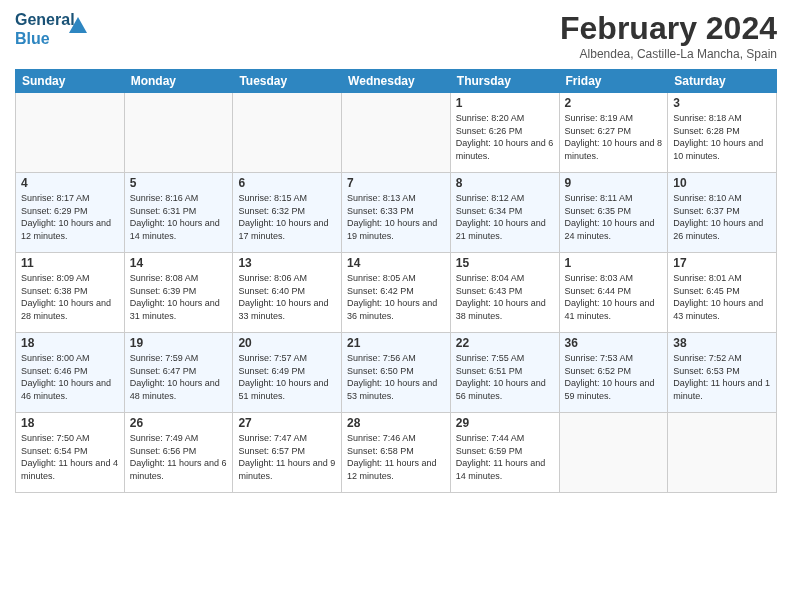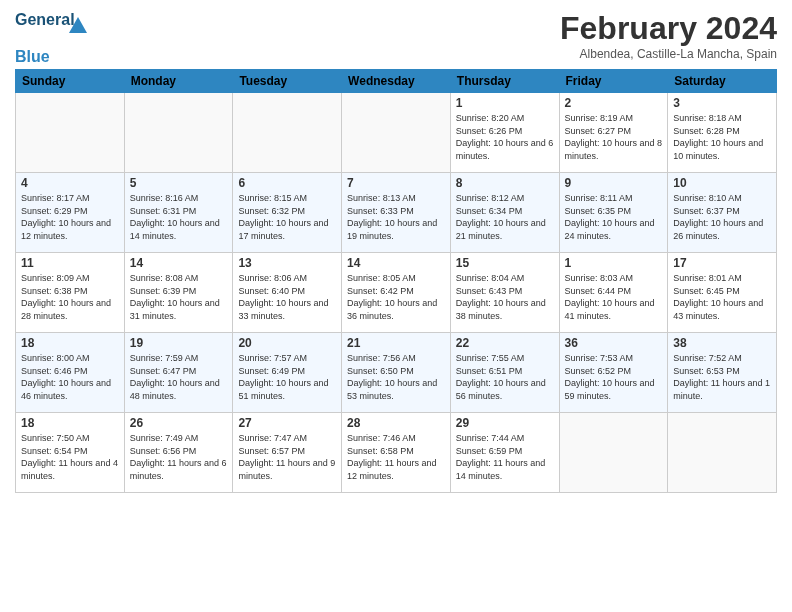--- a/index.html
+++ b/index.html
@@ -10,21 +10,21 @@
     .header { display: flex; align-items: flex-start; justify-content: space-between; margin-bottom: 8px; }
     
     .logo { display: flex; align-items: center; }
     
     .title-section { text-align: right; margin-left: 16px; }
     .month-title { font-size: 32px; font-weight: bold; color: #333; }
     .location { font-size: 12px; color: #555; }
     
     table { width: 100%; border-collapse: collapse; table-layout: fixed; }
     
-    th { background-color: #2e86c1; color: #000000; text-align: left; padding: 4px 6px; font-size: 12px; font-weight: bold; border: 1px solid #2e86c1; }
+    th { background-color: #2e86c1; color: #ffffff; text-align: left; padding: 4px 6px; font-size: 12px; font-weight: bold; border: 1px solid #2e86c1; }
     
     td { vertical-align: top; border: 1px solid #ccc; padding: 3px 5px; font-size: 9.5px; color: #333; height: 80px; }
     
     td.empty { background: #f9f9f9; }
     
     .day-num { font-size: 12px; font-weight: bold; color: #333; display: block; margin-bottom: 2px; }
     
     .day-info { font-size: 9px; color: #333; line-height: 1.4; }
 
     tr:nth-child(odd) td { background-color: #ffffff; }
@@ -34,21 +34,21 @@
   </style>
 </head>
 <body>
 
 <div class="container">
   <div class="header">
     <div class="logo">
       <div style="display:flex; align-items:center;justify-content:center;">
         <div style="position:relative; width:50px; height:40px;">
           <span style="font-size:16px; font-weight:bold; color:#1a5276; display:block; line-height:1.2;">General</span>
-          <span style="font-size:16px; font-weight:bold; color:#2e86c1; display:block; line-height:1.2;margin-top:18px;">Blue</span>
+          <span style="font-size:16px; font-weight:bold; color:#2e86c1; display:block; line-height:1.2;">Blue</span>
         </div>
         <svg width="22" height="22" viewBox="0 0 22 22" style="margin-left:2px; margin-top:-8px;">
           <polygon points="11,2 20,18 2,18" fill="#2e86c1"></polygon>
         </svg>
       </div>
     </div>
     <div class="title-section">
       <div class="month-title">February 2024</div>
       <div class="location">Albendea, Castille-La Mancha, Spain</div>
     </div>

